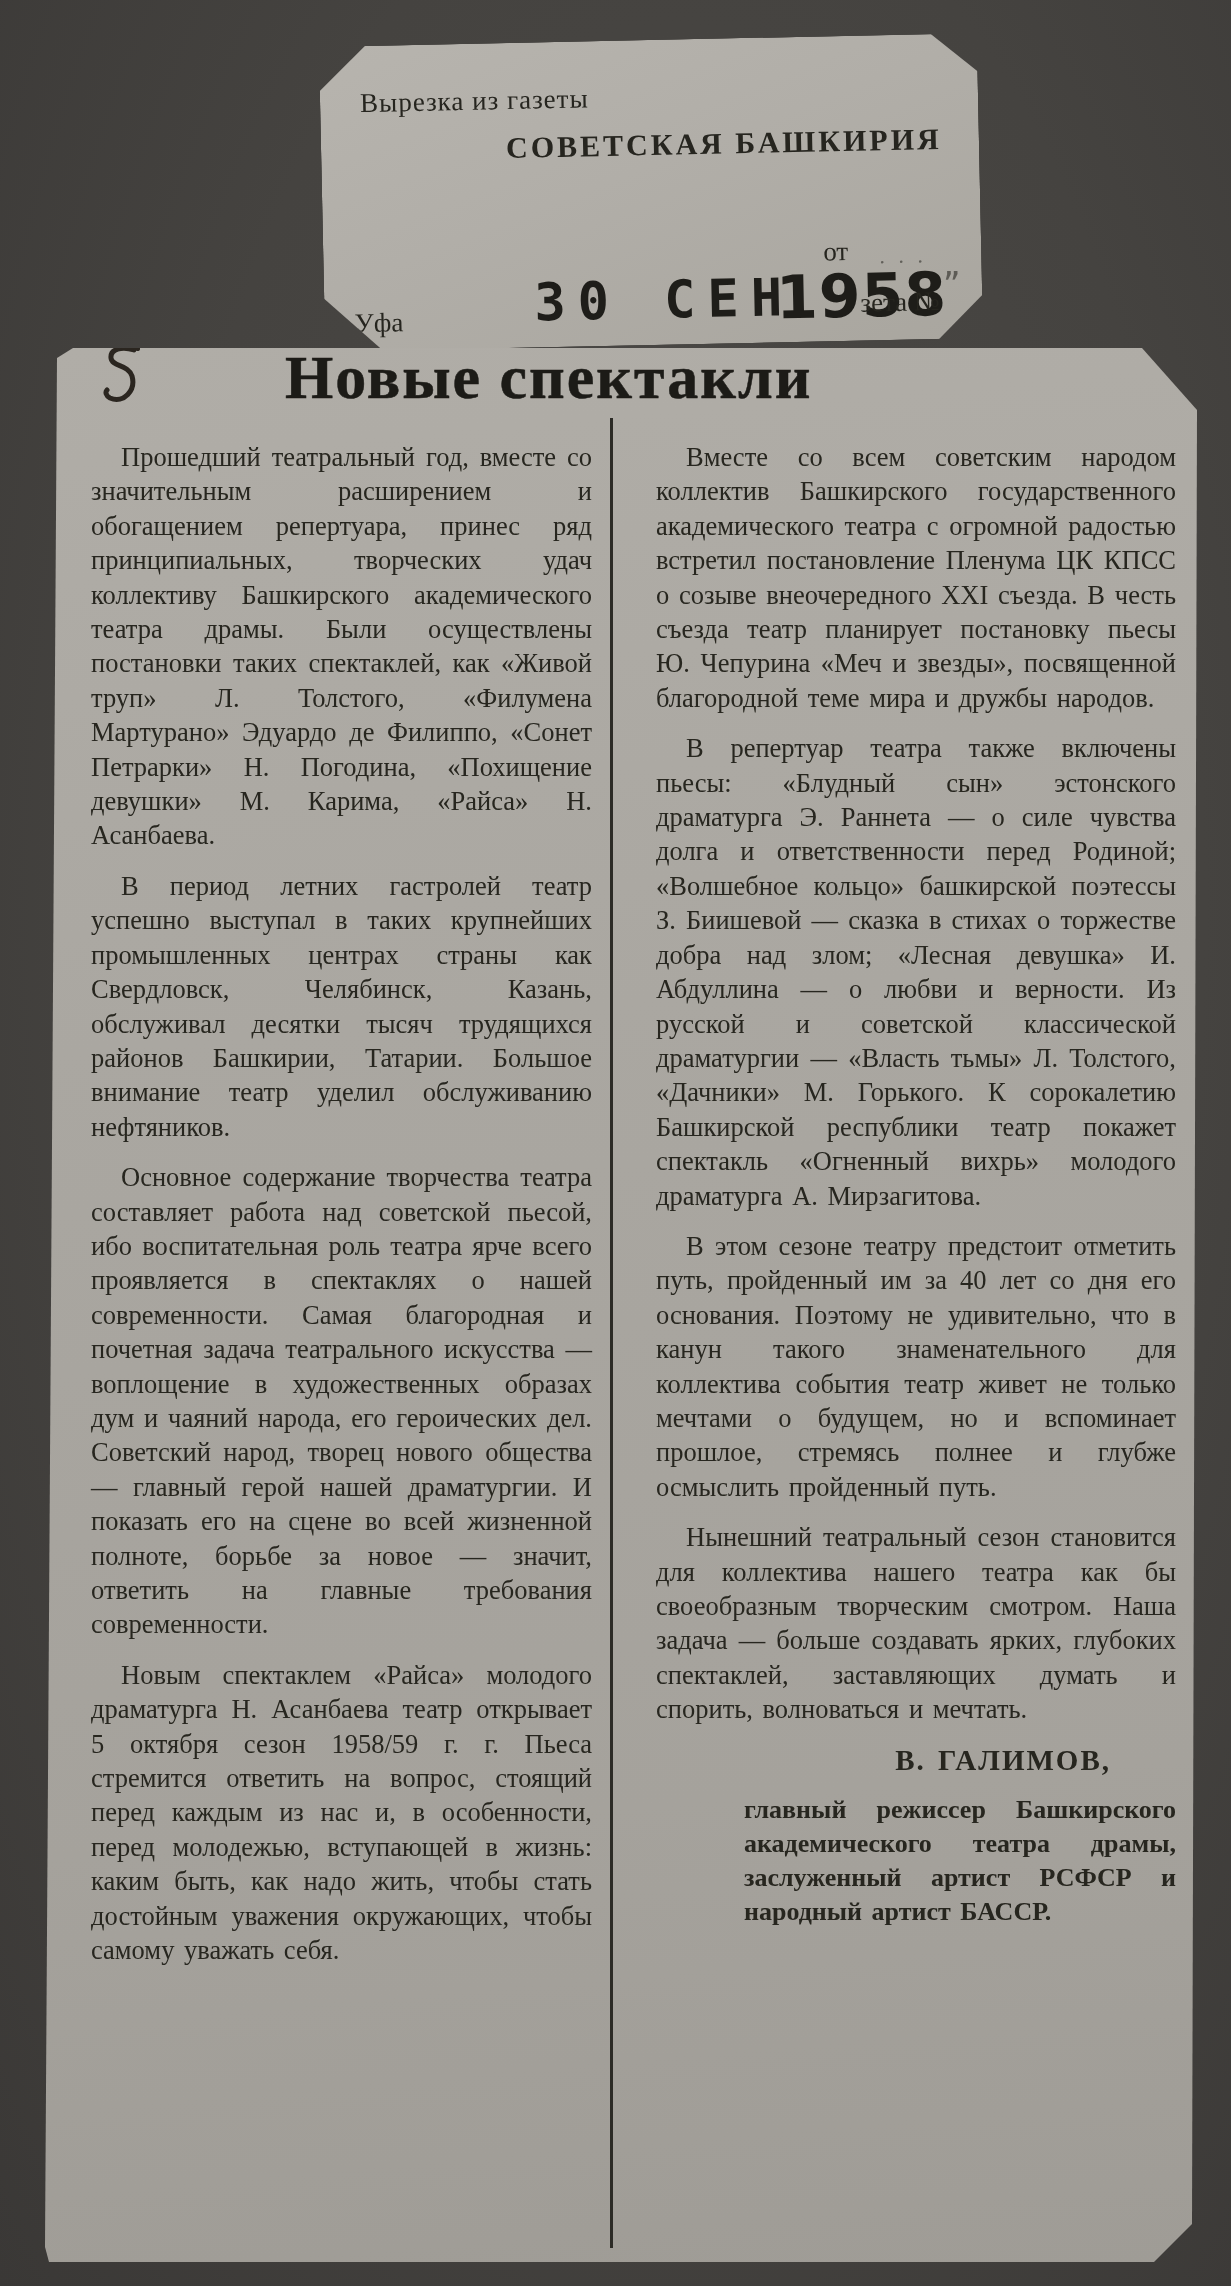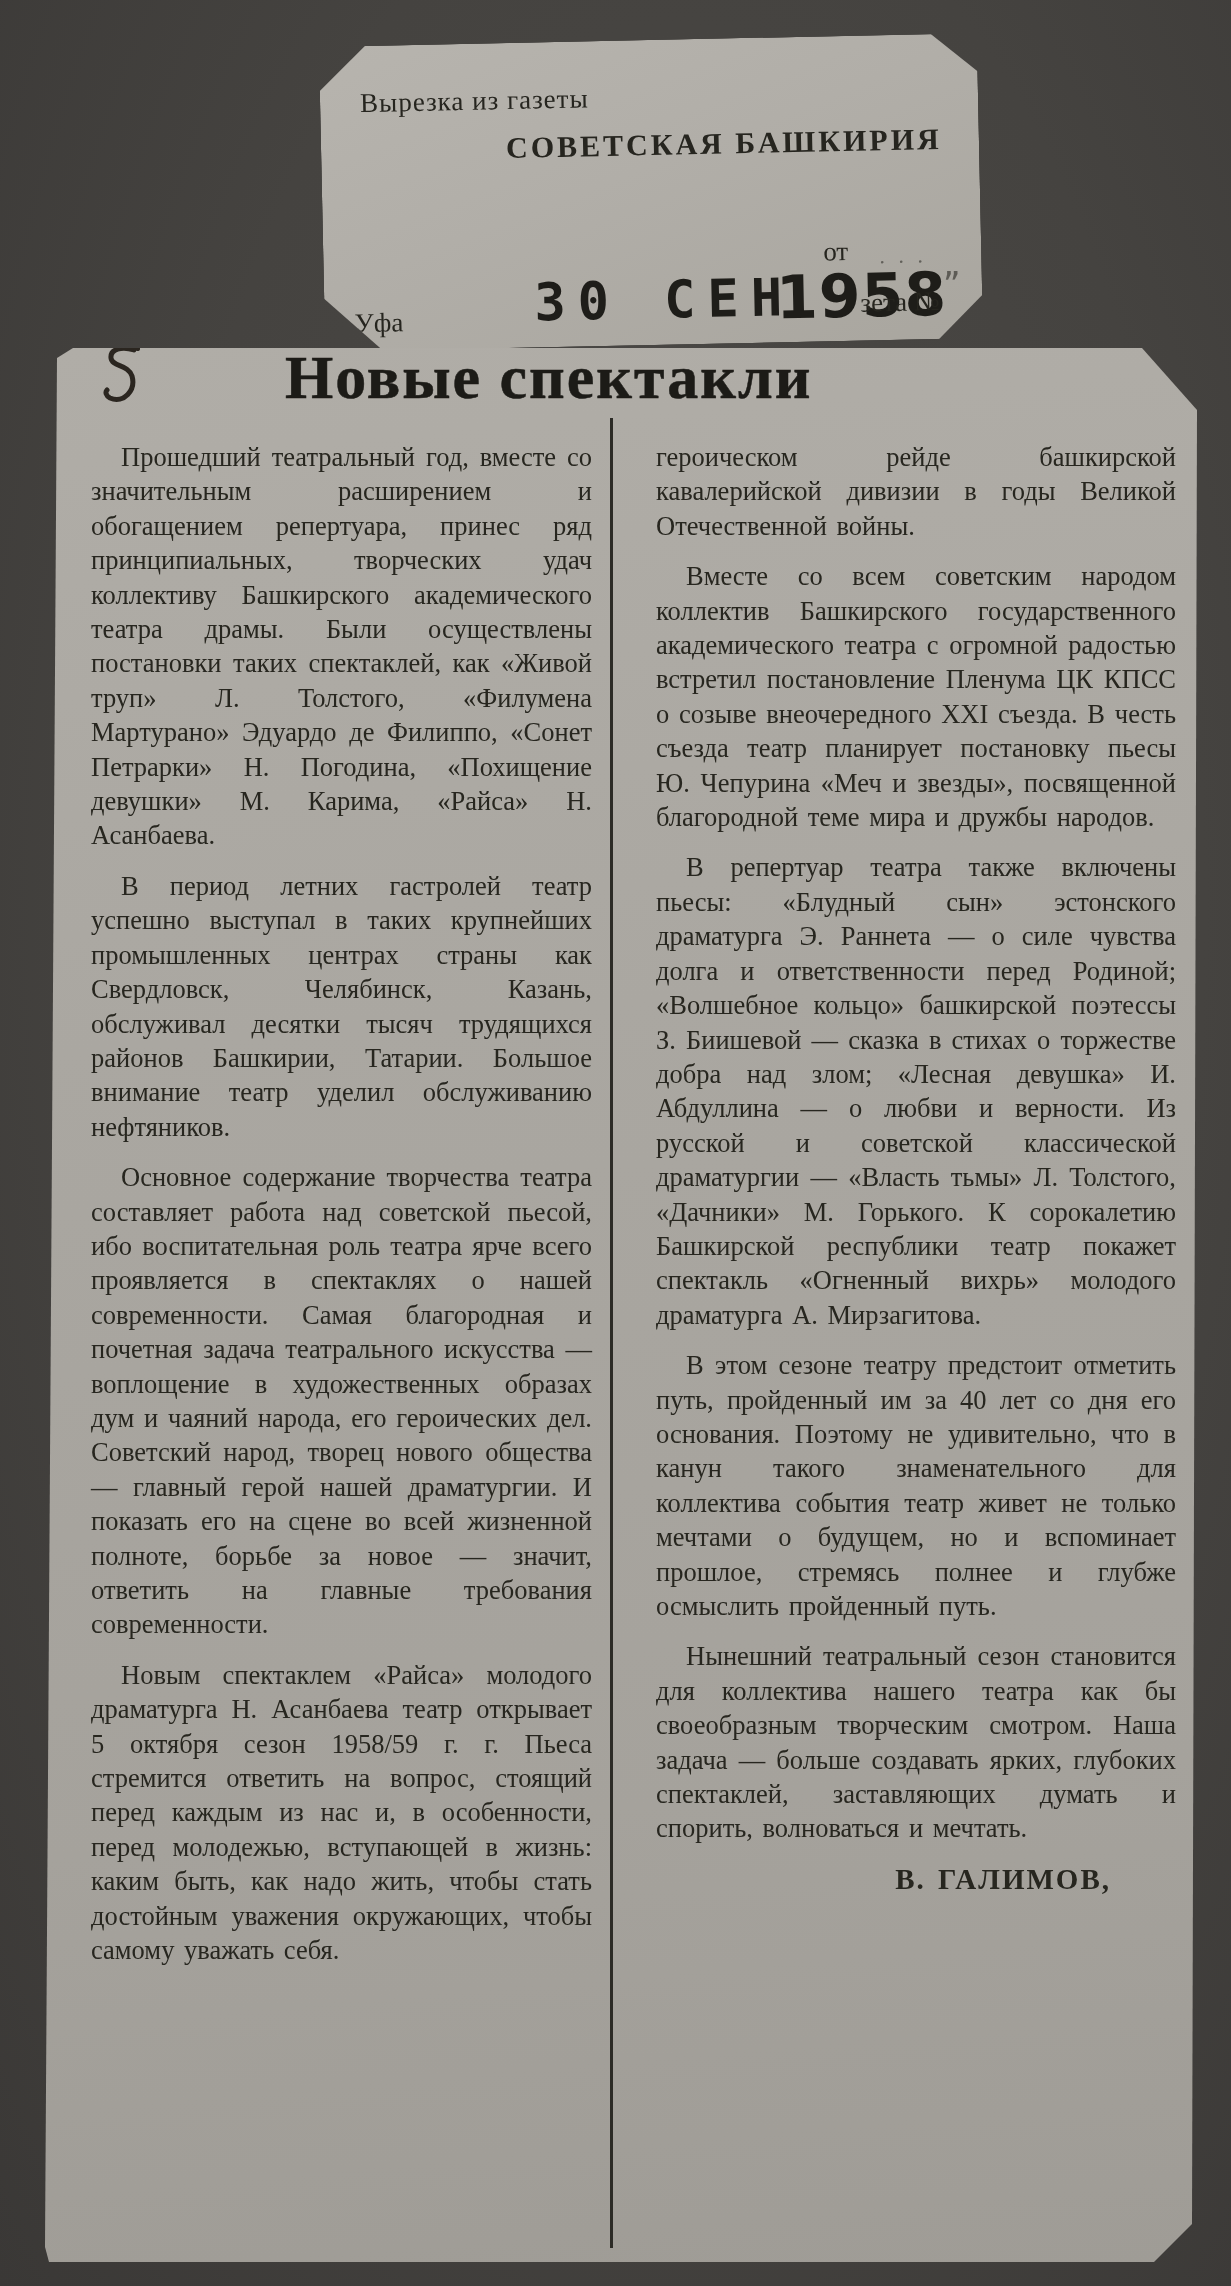--- a/index.html
+++ b/index.html
@@ -95,22 +95,22 @@
     <div class="col-rule"></div>
 
     <div class="col col-left">
       <p>Прошедший театральный год, вместе со значительным расширением и обогащением репертуара, принес ряд принципиальных, творческих удач коллективу Башкирского академического театра драмы. Были осуществлены постановки таких спектаклей, как «Живой труп» Л. Толстого, «Филумена Мартурано» Эдуардо де Филиппо, «Сонет Петрарки» Н. Погодина, «Похищение девушки» М. Карима, «Райса» Н. Асанбаева.</p>
       <p>В период летних гастролей театр успешно выступал в таких крупнейших промышленных центрах страны как Свердловск, Челябинск, Казань, обслуживал десятки тысяч трудящихся районов Башкирии, Татарии. Большое внимание театр уделил обслуживанию нефтяников.</p>
       <p>Основное содержание творчества театра составляет работа над советской пьесой, ибо воспитательная роль театра ярче всего проявляется в спектаклях о нашей современности. Самая благородная и почетная задача театрального искусства — воплощение в художественных образах дум и чаяний народа, его героических дел. Советский народ, творец нового общества — главный герой нашей драматургии. И показать его на сцене во всей жизненной полноте, борьбе за новое — значит, ответить на главные требования современности.</p>
       <p>Новым спектаклем «Райса» молодого драматурга Н. Асанбаева театр открывает 5 октября сезон 1958/59 г. г. Пьеса стремится ответить на вопрос, стоящий перед каждым из нас и, в особенности, перед молодежью, вступающей в жизнь: каким быть, как надо жить, чтобы стать достойным уважения окружающих, чтобы самому уважать себя.</p>
     </div>
 
     <div class="col col-right">
-      <p class="no-indent">героическом рейде башкирской кавалерийской дивизии в годы Великой Отечественной войны.</p>
       <p>Вместе со всем советским народом коллектив Башкирского государственного академического театра с огромной радостью встретил постановление Пленума ЦК КПСС о созыве внеочередного XXI съезда. В честь съезда театр планирует постановку пьесы Ю. Чепурина «Меч и звезды», посвященной благородной теме мира и дружбы народов.</p>
       <p>В репертуар театра также включены пьесы: «Блудный сын» эстонского драматурга Э. Раннета — о силе чувства долга и ответственности перед Родиной; «Волшебное кольцо» башкирской поэтессы З. Биишевой — сказка в стихах о торжестве добра над злом; «Лесная девушка» И. Абдуллина — о любви и верности. Из русской и советской классической драматургии — «Власть тьмы» Л. Толстого, «Дачники» М. Горького. К сорокалетию Башкирской республики театр покажет спектакль «Огненный вихрь» молодого драматурга А. Мирзагитова.</p>
       <p>В этом сезоне театру предстоит отметить путь, пройденный им за 40 лет со дня его основания. Поэтому не удивительно, что в канун такого знаменательного для коллектива события театр живет не только мечтами о будущем, но и вспоминает прошлое, стремясь полнее и глубже осмыслить пройденный путь.</p>
       <p>Нынешний театральный сезон становится для коллектива нашего театра как бы своеобразным творческим смотром. Наша задача — больше создавать ярких, глубоких спектаклей, заставляющих думать и спорить, волноваться и мечтать.</p>
       <p class="byline">В. ГАЛИМОВ,</p>
+      <p class="signature">главный режиссер Башкирского академического театра драмы, заслуженный артист РСФСР и народный артист БАССР.</p>
     </div>
 
   </div>
 </div>
 
 </body></html>

